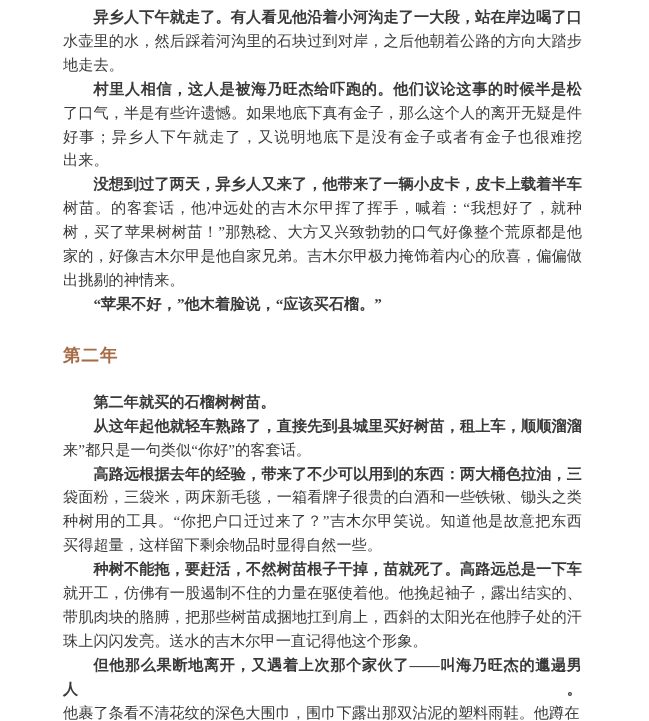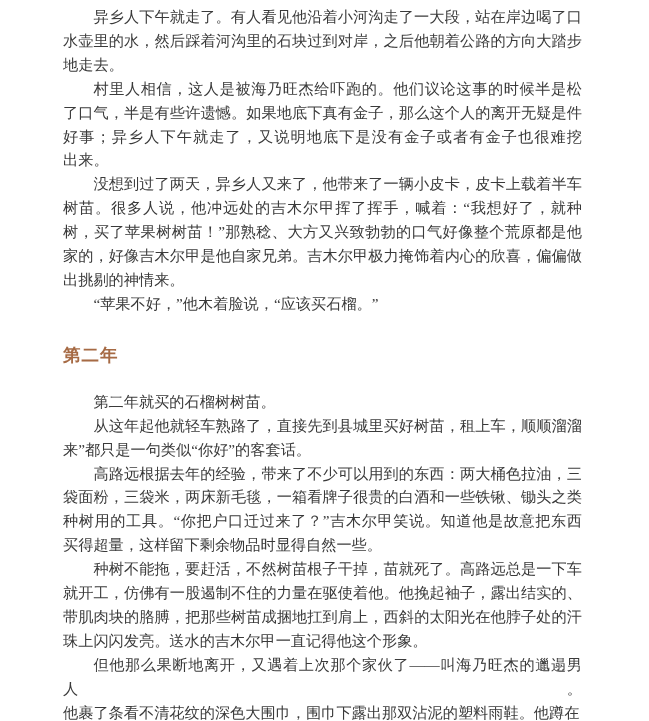--- a/index.html
+++ b/index.html
@@ -30,20 +30,21 @@
     color: var(--body-color, #3a3a3a);
     text-align: justify;
     text-align-last: justify;
     white-space: normal;
   }
   .line.para-last {
     text-align-last: left;
   }
   .line.indent {
     text-indent: 2em;
+    font-weight: bold;
   }
   .chapter {
     margin: 26px 0 22px 0;
     font-size: 17.5px;
     line-height: 26px;
     font-weight: bold;
     color: var(--heading-color, #a66a44);
     letter-spacing: 1px;
   }
 </style>
@@ -58,21 +59,21 @@
         <div class="line para-last">地走去。</div>
       </div>
       <div class="para">
         <div class="line indent">村里人相信，这人是被海乃旺杰给吓跑的。他们议论这事的时候半是松</div>
         <div class="line">了口气，半是有些许遗憾。如果地底下真有金子，那么这个人的离开无疑是件</div>
         <div class="line">好事；异乡人下午就走了，又说明地底下是没有金子或者有金子也很难挖</div>
         <div class="line para-last">出来。</div>
       </div>
       <div class="para">
         <div class="line indent">没想到过了两天，异乡人又来了，他带来了一辆小皮卡，皮卡上载着半车</div>
-        <div class="line">树苗。很多人说，他冲远处的吉木尔甲挥了挥手，喊着：“我想好了，就种</div>
+        <div class="line">树苗。的客套话，他冲远处的吉木尔甲挥了挥手，喊着：“我想好了，就种</div>
         <div class="line">树，买了苹果树树苗！”那熟稔、大方又兴致勃勃的口气好像整个荒原都是他</div>
         <div class="line">家的，好像吉木尔甲是他自家兄弟。吉木尔甲极力掩饰着内心的欣喜，偏偏做</div>
         <div class="line para-last">出挑剔的神情来。</div>
       </div>
       <div class="para">
         <div class="line indent para-last">“苹果不好，”他木着脸说，“应该买石榴。”</div>
       </div>
     </div>
   <h2 class="chapter">第二年</h2>
   <div id="block-bottom">

